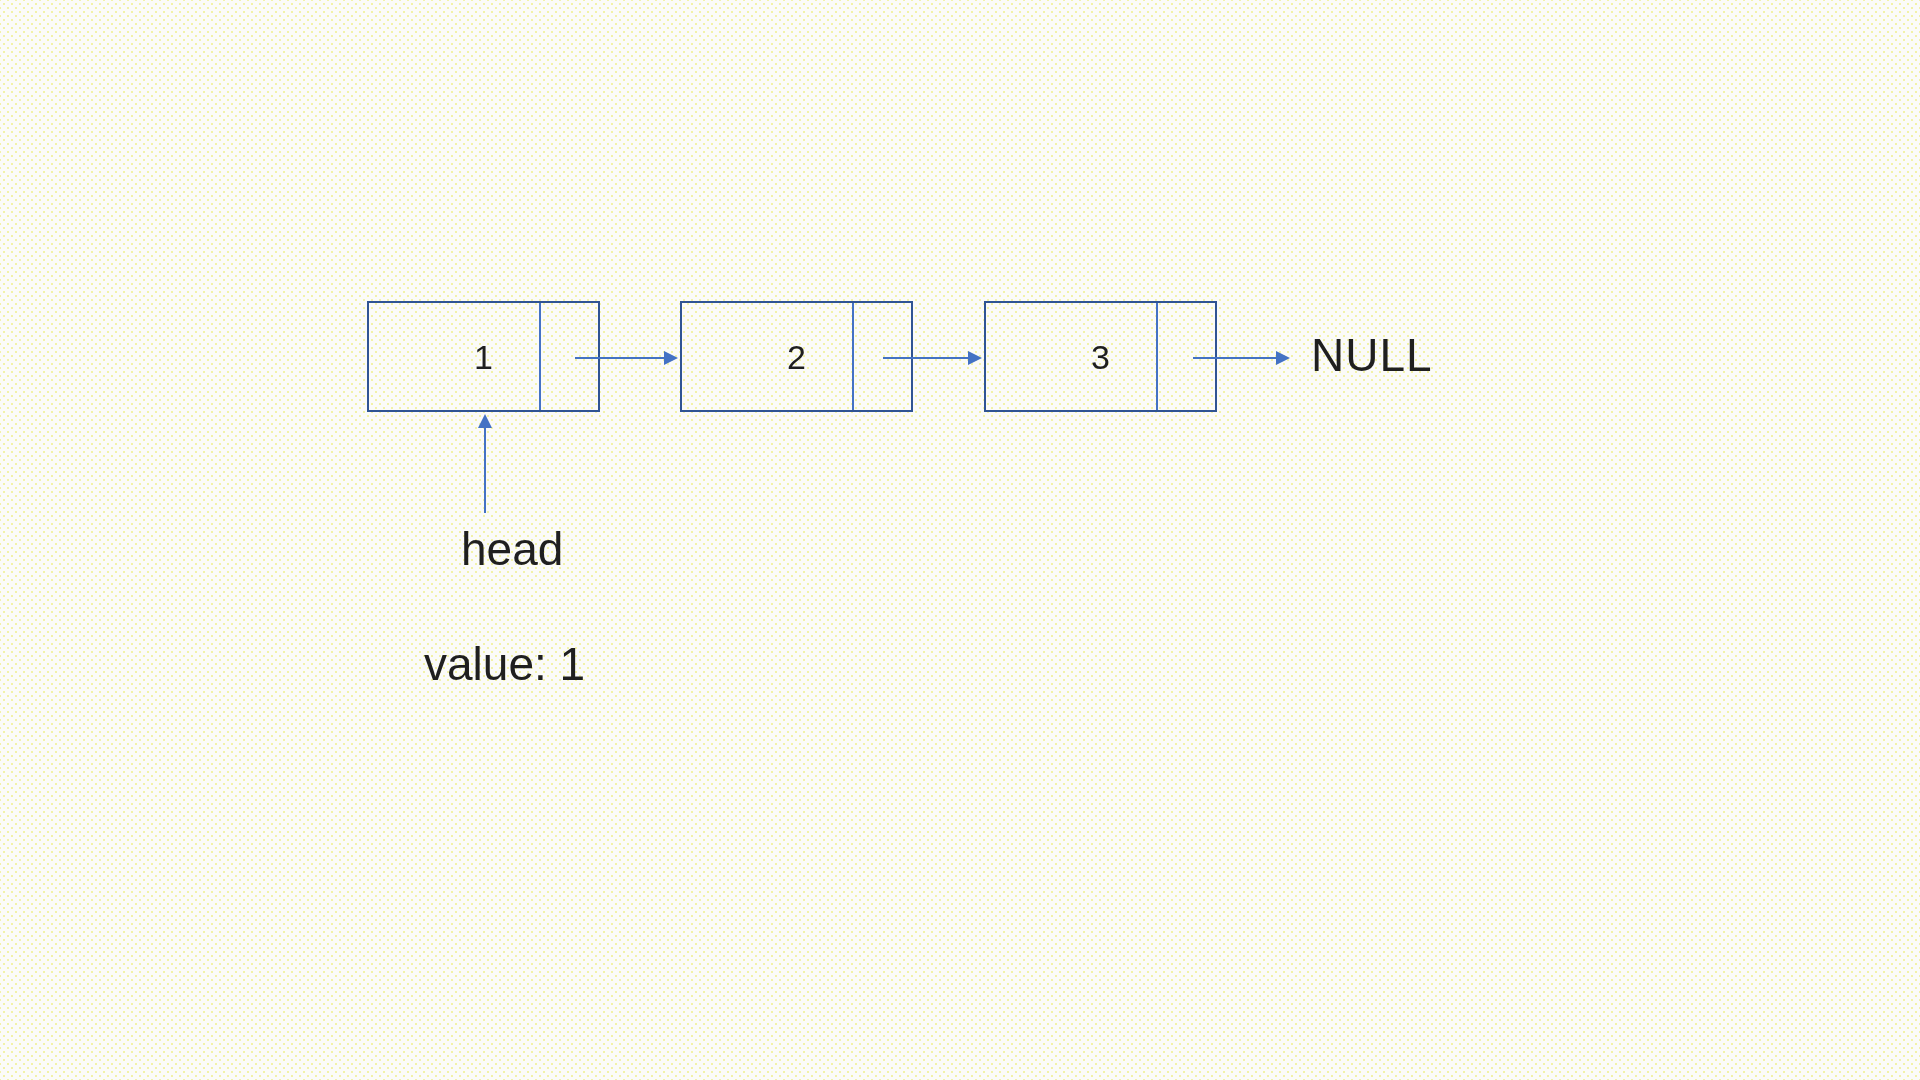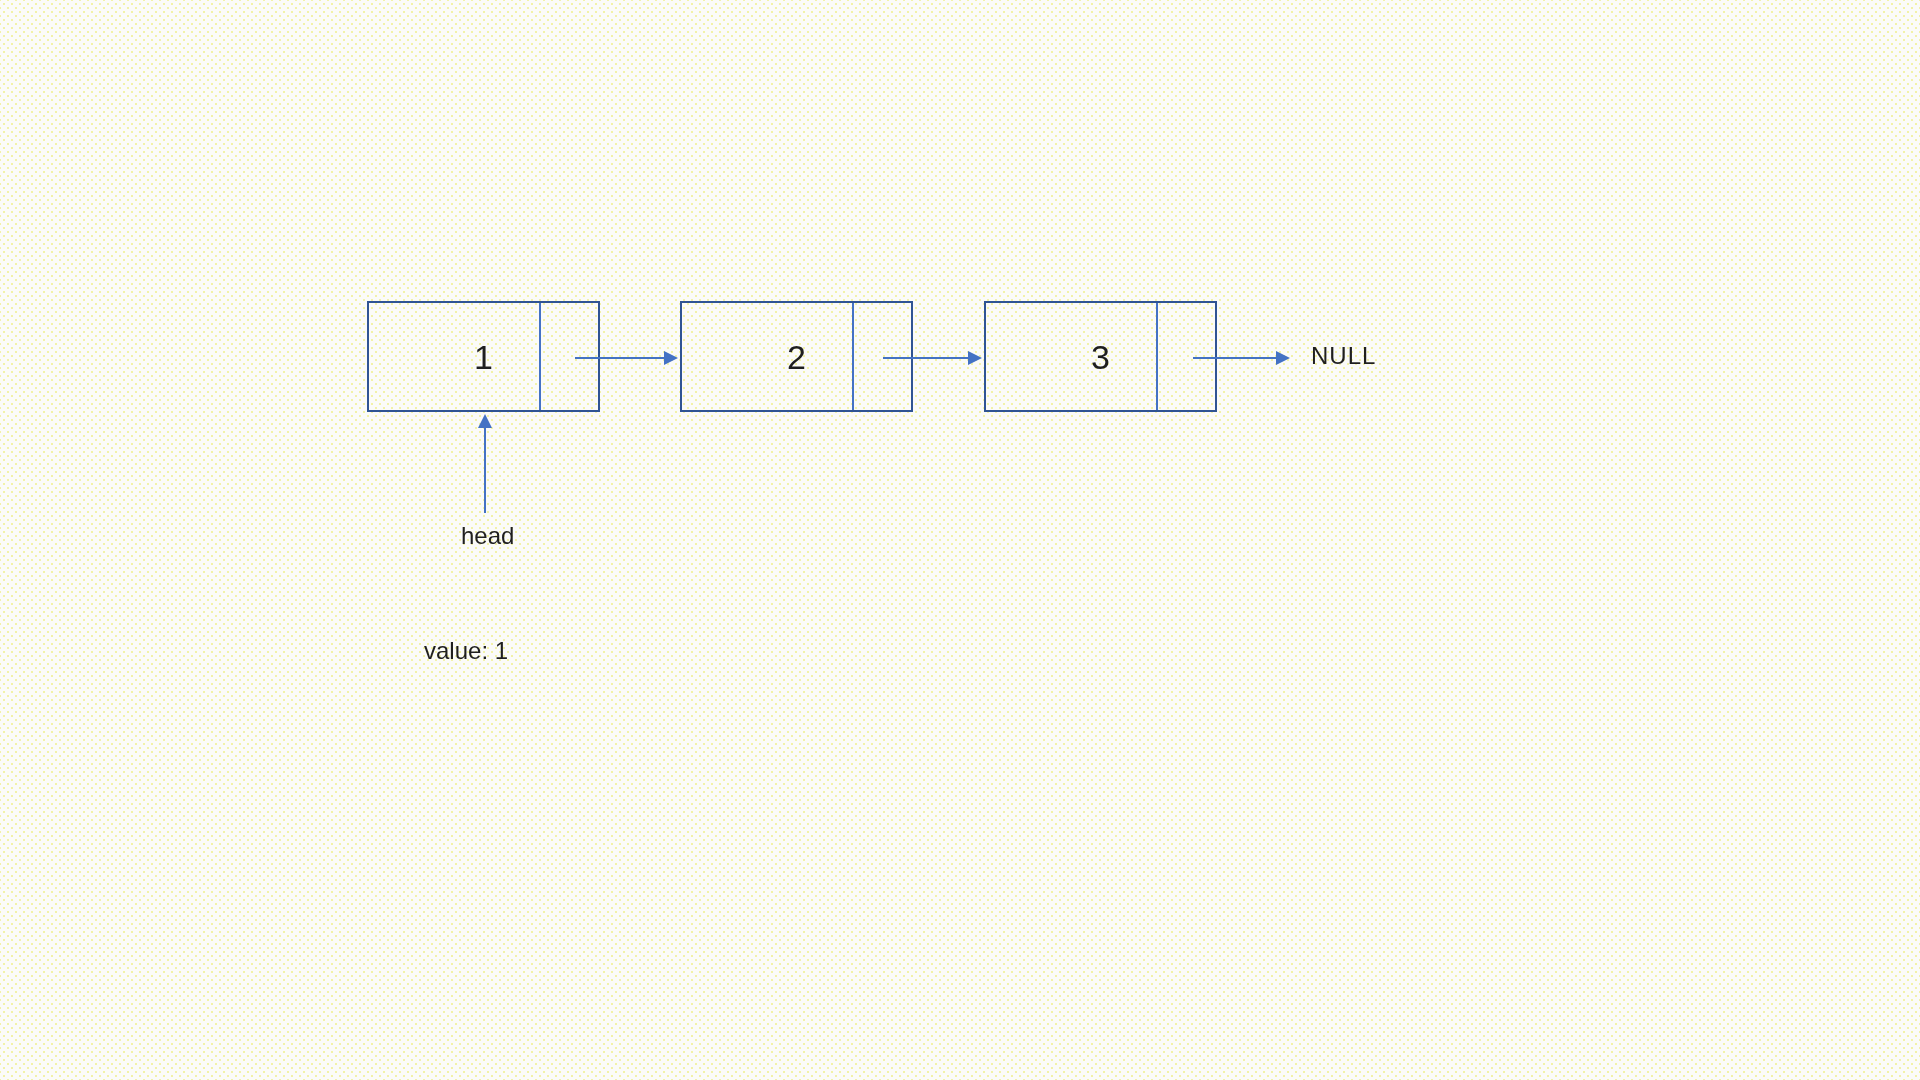--- a/index.html
+++ b/index.html
@@ -90,21 +90,21 @@
     border-right: 7px solid transparent;
     border-bottom: 14px solid var(--arrow);
   }
   .head-arrow .arrow-vline {
     width: 2px;
     flex: 1;
     background: var(--arrow);
   }
   .label {
     position: absolute;
-    font-size: 24px;
+    font-size: 46px;
     line-height: 1.2;
     white-space: nowrap;
     color: var(--text);
   }
   .head-label { left: 461px; top: 522px; }
   .value-label { left: 424px; top: 637px; }
   .null-label {
     left: 1311px;
     top: 358px;
     transform: translateY(-54%);

